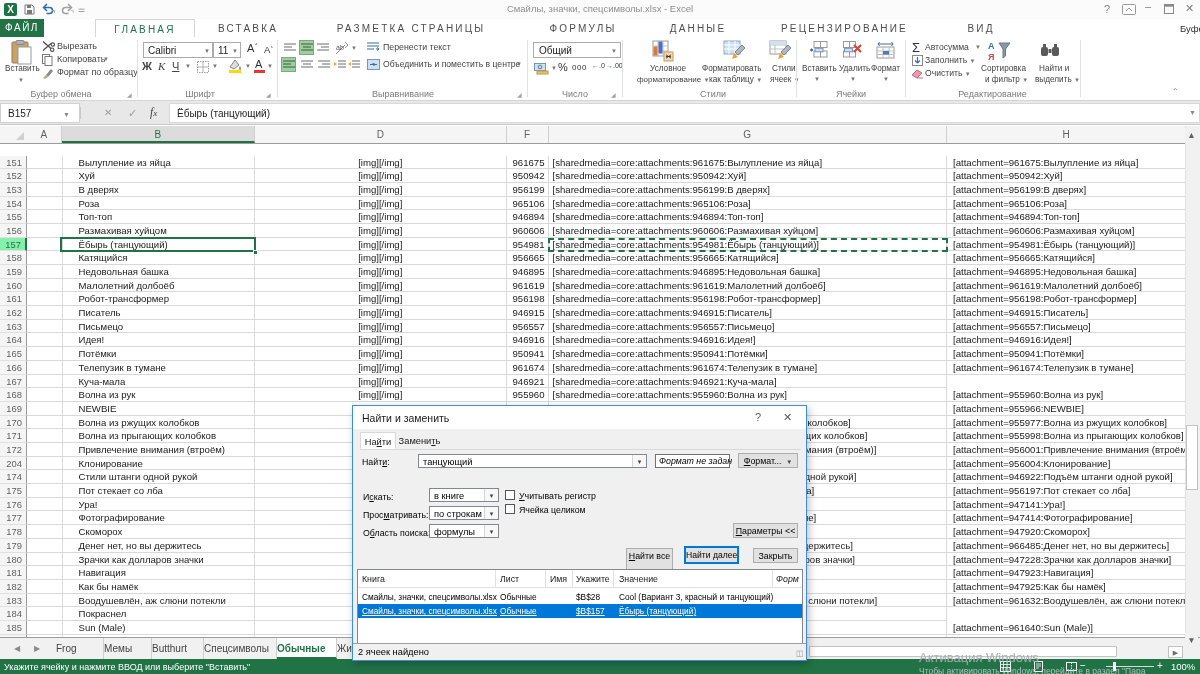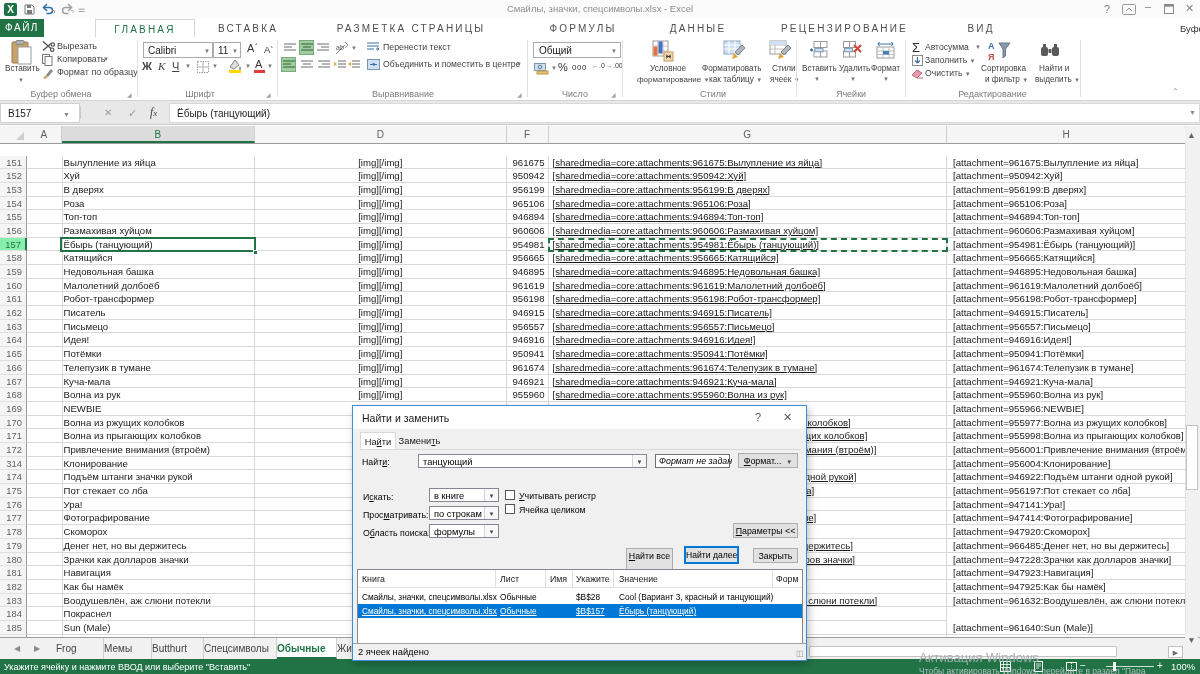--- a/index.html
+++ b/index.html
@@ -33,24 +33,24 @@
 #chead{position:absolute;left:0;top:126px;width:1185px;height:17.5px;background:#f5f5f5;border-bottom:1px solid #9c9c9c;}
 .chd{position:absolute;top:0;height:16.5px;border-right:1px solid #cfcfcf;font-size:10px;color:#5f5f5f;text-align:center;line-height:17px;}
 .chd.sel{background:#dcdcdc;color:#217346;border-bottom:2px solid #217346;}
 
 #grid{position:absolute;left:0;top:143.5px;width:1185px;height:493px;overflow:hidden;background:#fff;margin-top:12px;}
 .row{position:absolute;left:0;height:13.69px;width:1185px;}
 .row > div{position:absolute;top:0;height:13.69px;overflow:hidden;white-space:nowrap;font-size:9.6px;color:#1a1a1a;line-height:13.7px;}
 .rnum{left:0;width:27px;background:#f5f5f5;border-right:1px solid #9c9c9c;border-bottom:1px solid #e0e0e0;text-align:right;padding-right:4px;color:#5f5f5f !important;font-size:9.4px !important;}
 .rnum.sel{background:#86efac;color:#217346 !important;border-right:2px solid #217346;}
 .ca{left:27px;width:34.5px;border-bottom:1px solid #d9d9d9;}
-.cb{left:61.5px;width:193px;padding-left:1px;border-bottom:1px solid #d9d9d9;border-right:1px solid #d9d9d9;border-left:1px solid #d9d9d9;}
+.cb{left:61.5px;width:193px;padding-left:16px;border-bottom:1px solid #d9d9d9;border-right:1px solid #d9d9d9;border-left:1px solid #d9d9d9;}
 .cd{left:255px;width:251.5px;text-align:center;border-bottom:1px solid #d9d9d9;border-right:1px solid #d9d9d9;}
 .cf{left:506.5px;width:42px;text-align:right;padding-right:3px;border-bottom:1px solid #d9d9d9;border-right:1px solid #d9d9d9;}
-.cg{left:548.5px;width:398.5px;padding-left:4px;border-bottom:1px solid #d9d9d9;border-right:1px solid #d9d9d9;text-decoration:underline;}
+.cg{left:548.5px;width:398.5px;padding-left:4px;border-bottom:1px solid #d9d9d9;border-right:1px solid #d9d9d9;}
 .ch{left:947px;width:238px;padding-left:6px;border-bottom:1px solid #d9d9d9;}
 #selcell{position:absolute;left:60px;top:81.6px;width:196px;height:15px;border:2px solid #217346;background:transparent;}
 #selhandle{position:absolute;left:253px;top:94.5px;width:5px;height:5px;background:#217346;border:1px solid #fff;}
 #antscell{position:absolute;left:547.5px;top:82px;width:400px;height:14.6px;border:2px dashed #217346;}
 
 #vscroll{position:absolute;left:1185px;top:126px;width:15px;height:521px;background:#f1f1f1;border-left:1px solid #e3e3e3;}
 .varrow{position:absolute;z-index:5;width:13px;height:14px;background:#f1f1f1;color:#606060;font-size:8.5px;text-align:center;line-height:14px;}
 #vthumb{position:absolute;left:1186px;top:425px;width:12px;height:65px;background:#fff;border:1px solid #c3c3c3;}
 
 #sheetbar{position:absolute;left:0;top:637px;width:1200px;height:22px;background:#f1f1f2;border-top:1px solid #9c9c9c;}
@@ -540,21 +540,20 @@
 <div class="cg">[sharedmedia=core:attachments:961674:Телепузик в тумане]</div>
 <div class="ch">[attachment=961674:Телепузик в тумане]</div>
 </div>
 <div class="row" style="top:219.04px">
 <div class="rnum">167</div>
 <div class="ca"></div>
 <div class="cb">Куча-мала</div>
 <div class="cd">[img][/img]</div>
 <div class="cf">946921</div>
 <div class="cg">[sharedmedia=core:attachments:946921:Куча-мала]</div>
-<div class="ch">[attachment=946921:Куча-мала]</div>
 </div>
 <div class="row" style="top:232.73px">
 <div class="rnum">168</div>
 <div class="ca"></div>
 <div class="cb">Волна из рук</div>
 <div class="cd">[img][/img]</div>
 <div class="cf">955960</div>
 <div class="cg">[sharedmedia=core:attachments:955960:Волна из рук]</div>
 <div class="ch">[attachment=955960:Волна из рук]</div>
 </div>
@@ -588,32 +587,32 @@
 <div class="row" style="top:287.49px">
 <div class="rnum">172</div>
 <div class="ca"></div>
 <div class="cb">Привлечение внимания (втроём)</div>
 <div class="cd">[img][/img]</div>
 <div class="cf">956001</div>
 <div class="cg">[sharedmedia=core:attachments:956001:Привлечение внимания (втроём)]</div>
 <div class="ch">[attachment=956001:Привлечение внимания (втроём)]</div>
 </div>
 <div class="row" style="top:301.18px">
-<div class="rnum">314</div>
+<div class="rnum">204</div>
 <div class="ca"></div>
 <div class="cb">Клонирование</div>
 <div class="cd">[img][/img]</div>
 <div class="cf">956004</div>
 <div class="cg">[sharedmedia=core:attachments:956004:Клонирование]</div>
 <div class="ch">[attachment=956004:Клонирование]</div>
 </div>
 <div class="row" style="top:314.87px">
 <div class="rnum">174</div>
 <div class="ca"></div>
-<div class="cb">Подъём штанги значки рукой</div>
+<div class="cb">Стили штанги одной рукой</div>
 <div class="cd">[img][/img]</div>
 <div class="cf">946922</div>
 <div class="cg">[sharedmedia=core:attachments:946922:Подъём штанги одной рукой]</div>
 <div class="ch">[attachment=946922:Подъём штанги одной рукой]</div>
 </div>
 <div class="row" style="top:328.56px">
 <div class="rnum">175</div>
 <div class="ca"></div>
 <div class="cb">Пот стекает со лба</div>
 <div class="cd">[img][/img]</div>
@@ -815,21 +814,21 @@
   <div class="dbtn" style="left:273px;top:142px;width:47px;height:28px;line-height:14px;"><u class="ac">Н</u>айти все</div>
   <div class="dbtn def" style="left:331px;top:140px;width:55px;height:18px;line-height:14px;font-size:8.6px;">Найти <u class="ac">д</u>алее</div>
   <div class="dbtn" style="left:400px;top:142px;width:45px;height:15px;line-height:14px;">Закрыть</div>
 
   <div id="dlist">
     <div class="lh" style="left:4px;">Книга</div>
     <div class="lh" style="left:142px;">Лист</div>
     <div class="lh" style="left:192px;">Имя</div>
     <div class="lh" style="left:218px;">Укажите</div>
     <div class="lh" style="left:261px;">Значение</div>
-    <div class="lh" style="left:418px;">Форм</div>
+    <div class="lh" style="left:418px;font-style:italic;">Форм</div>
     <div style="position:absolute;left:0;top:17px;width:446px;height:1px;background:#e0e0e0"></div>
     <div class="lsep" style="left:137px;"></div>
     <div class="lsep" style="left:187px;"></div>
     <div class="lsep" style="left:214px;"></div>
     <div class="lsep" style="left:255px;"></div>
     <div class="lsep" style="left:414px;"></div>
     <div class="lr" style="left:4px;top:20px;">Смайлы, значки, спецсимволы.xlsx</div>
     <div class="lr" style="left:142px;top:20px;">Обычные</div>
     <div class="lr" style="left:218px;top:20px;">$B$28</div>
     <div class="lr" style="left:261px;top:20px;">Cool (Вариант 3, красный и танцующий)</div>

